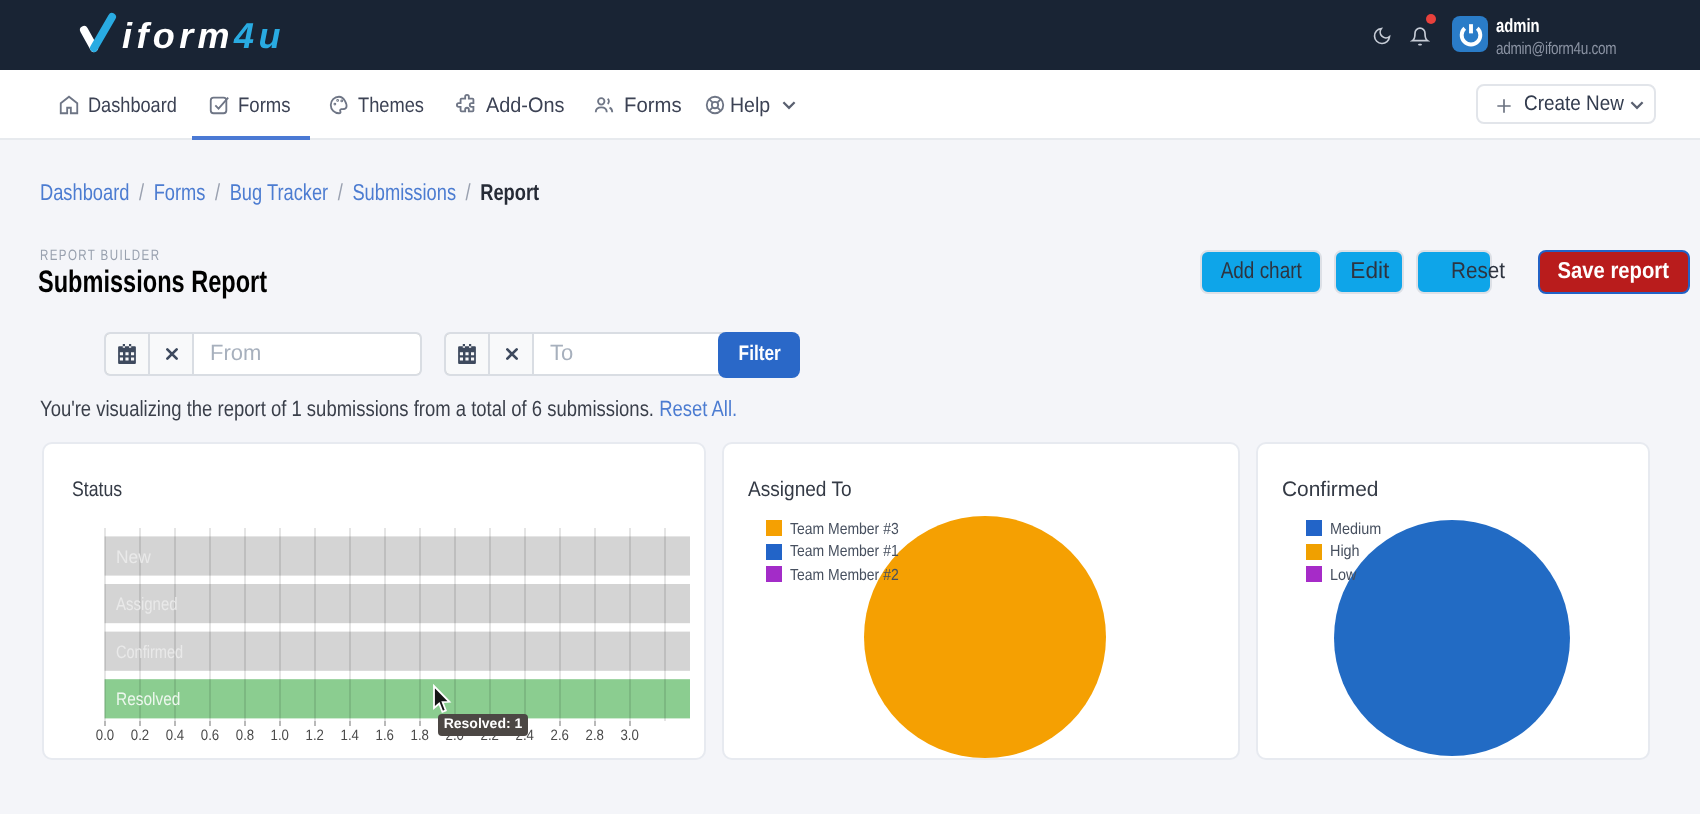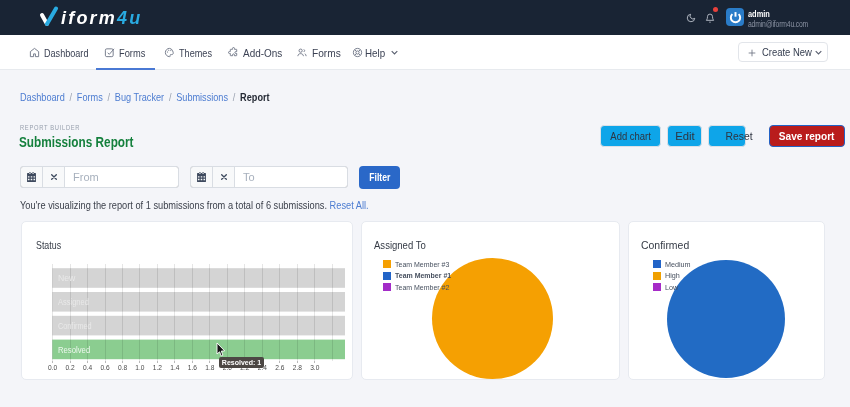--- a/index.html
+++ b/index.html
@@ -27,26 +27,26 @@
   .createnew { position:absolute; left:738px; top:7.5px; width:90px; height:20px; border:1px solid #e2e5ea; border-radius:4px; background:#fff; font-size:10.5px; color:#333c4e; white-space:nowrap; }
 
   
   .crumbs { position:absolute; left:20px; top:91px; font-size:11.5px; color:#9aa1b0; white-space:nowrap; transform-origin:0 50%; }
   .crumbs a { color:#4c7cd1; text-decoration:none; }
   .crumbs .cur { color:#262b36; font-weight:bold; }
   .crumbs .sep { margin:0 6px; color:#9aa1b0; }
 
   
   .rb-label { position:absolute; left:20px; top:123px; font-size:7.5px; letter-spacing:0.9px; color:#98a0ae; font-weight:500; }
-  .h-title { position:absolute; left:19px; top:133px; font-size:15.5px; font-weight:bold; color:#15803d;text-align:right; }
+  .h-title { position:absolute; left:19px; top:133px; font-size:15.5px; font-weight:bold; color:#000000;text-align:right; }
   .btn { position:absolute; top:125px; height:22px; border:1px solid #dde0e6; border-radius:4px; background:#0ea5e9; font-size:11.5px; color:#2e3440; display:flex; align-items:center; justify-content:center; }
   .btn-blue { background:#b91c1c; border-color:#2262c6; color:#fff;margin-left:17px; }
 
   
-  .fgroup { position:absolute; top:166px; height:22px; display:flex; border:1px solid #d9dde3; border-radius:3px; background:#a3a3a3; overflow:hidden; }
+  .fgroup { position:absolute; top:166px; height:22px; display:flex; border:1px solid #d9dde3; border-radius:3px; background:#a3a3a3; overflow:hidden;margin-left:32px; }
   .fseg { display:flex; align-items:center; justify-content:center; background:#f8f9fa; border-right:1px solid #d9dde3; color:#4d5564; }
   .finput { display:flex; align-items:center; padding-left:8px; font-size:11px; color:#a7b0bd; background:#fff; }
   .filterbtn { position:absolute; left:359px; top:166px; width:41px; height:22.5px; background:#2a68c8; border-radius:4px; color:#fff; font-size:10.5px; font-weight:bold; display:flex; align-items:center; justify-content:center; }
   .info { position:absolute; left:20px; top:199px; font-size:11px; color:#3a3f4a; white-space:nowrap; transform-origin:0 50%; }
   .info a { color:#4c7cd1; text-decoration:none; }
 
   
   .card { position:absolute; top:221px; height:159px; background:#fff; border:1px solid #e7eaf0; border-radius:5px; }
   .card-title { position:absolute; font-size:10.5px; color:#343a45; }
   .leg-row { position:absolute; display:flex; align-items:center; font-size:8px; color:#47505f; white-space:nowrap; }
@@ -266,21 +266,21 @@
   <path d="M2 1 L2 12 L4.6 9.8 L6.2 13.9 L7.9 13.2 L6.3 9.1 L9.7 8.9 Z" fill="#151515" stroke="#fff" stroke-width="0.9"></path>
 </svg>
 
 <div class="card" style="left:361px; width:259px;">
   <div class="card-title" style="left:11.8px; top:16.5px;"><span class="sx" style="transform:scaleX(0.908);">Assigned To</span></div>
   <div class="pie" style="left:70px; top:36px; width:121px; height:121px; background:#f5a002;"></div>
   <div class="leg-row" style="left:20.7px; top:37.5px;">
       <span class="leg-sq" style="background:#f5a002;"></span>
       <span class="sx" style="transform:scaleX(0.873);">Team Member #3</span>
     </div>
-  <div class="leg-row" style="left:20.7px; top:49px;font-weight:bold;">
+  <div class="leg-row" style="left:20.7px; top:49px;">
       <span class="leg-sq" style="background:#2264c8;"></span>
       <span class="sx" style="transform:scaleX(0.873);">Team Member #1</span>
     </div>
   <div class="leg-row" style="left:20.7px; top:60.5px;">
       <span class="leg-sq" style="background:#a32cc8;"></span>
       <span class="sx" style="transform:scaleX(0.873);">Team Member #2</span>
     </div>
 </div>
 
 <div class="card" style="left:628px; width:197px;">

